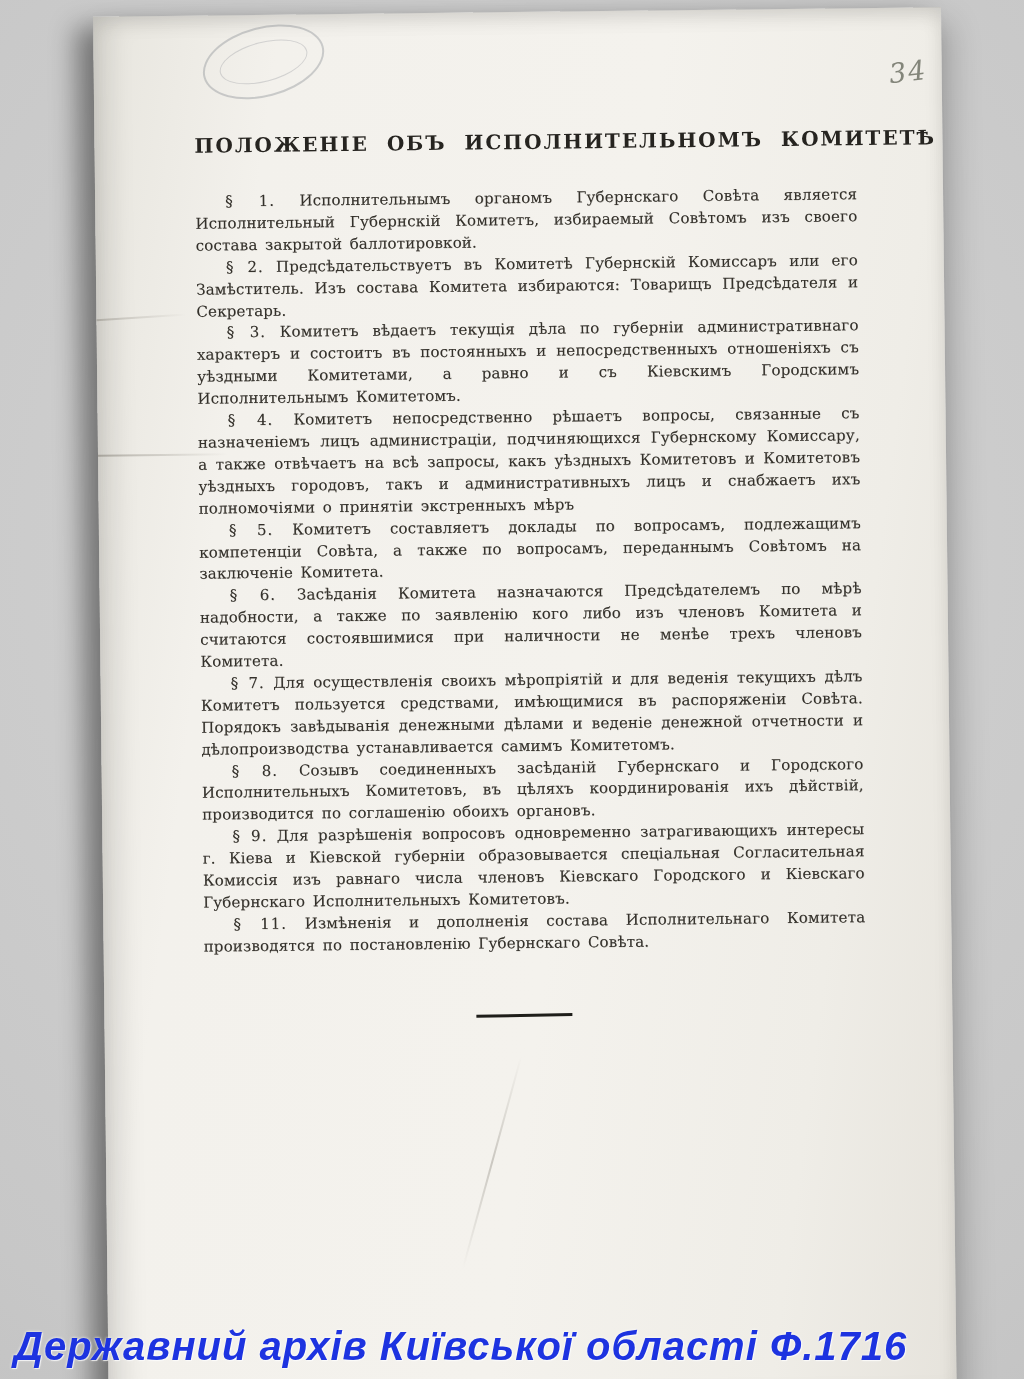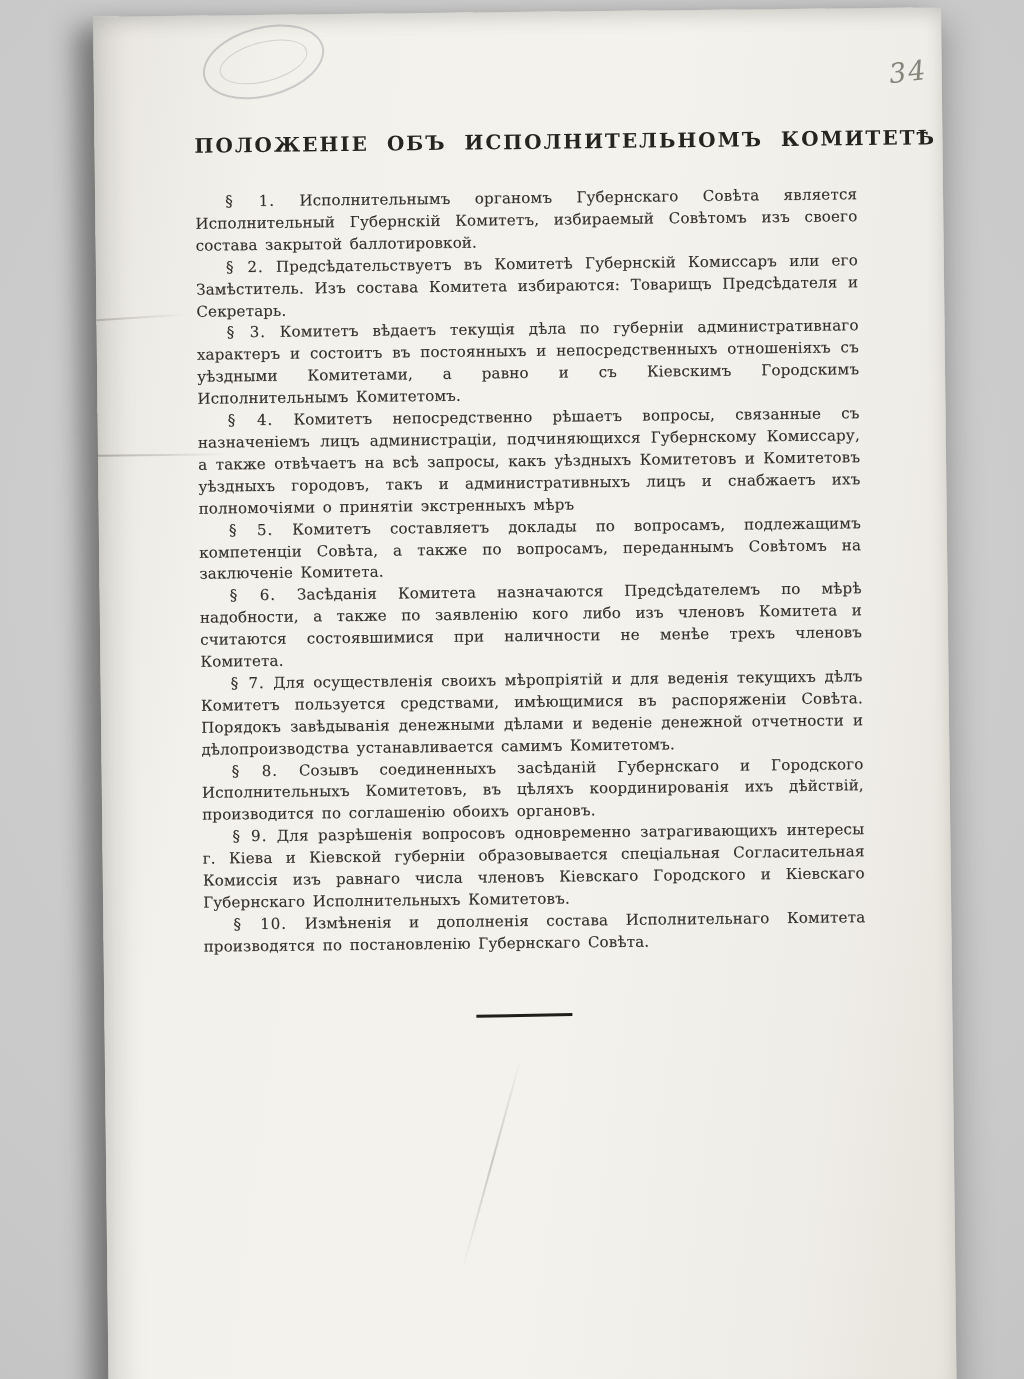--- a/index.html
+++ b/index.html
@@ -79,22 +79,23 @@
     <div class="body-text">
       <p><span class="pnum">§ 1.</span> <span>Исполнительнымъ органомъ Губернскаго Совѣта является Исполнительный Губернскій Комитетъ, избираемый Совѣтомъ изъ своего состава закрытой баллотировкой.</span></p>
       <p><span class="pnum">§ 2.</span> <span>Предсѣдательствуетъ въ Комитетѣ Губернскій Комиссаръ или его Замѣститель. Изъ состава Комитета избираются: Товарищъ Предсѣдателя и Секретарь.</span></p>
       <p><span class="pnum">§ 3.</span> <span>Комитетъ вѣдаетъ текущія дѣла по губерніи административнаго характеръ и состоитъ въ постоянныхъ и непосредственныхъ отношеніяхъ съ уѣздными Комитетами, а равно и съ Кіевскимъ Городскимъ Исполнительнымъ Комитетомъ.</span></p>
       <p><span class="pnum">§ 4.</span> <span>Комитетъ непосредственно рѣшаетъ вопросы, связанные съ назначеніемъ лицъ администраціи, подчиняющихся Губернскому Комиссару, а также отвѣчаетъ на всѣ запросы, какъ уѣздныхъ Комитетовъ и Комитетовъ уѣздныхъ городовъ, такъ и административныхъ лицъ и снабжаетъ ихъ полномочіями о принятіи экстренныхъ мѣръ</span></p>
       <p><span class="pnum">§ 5.</span> <span>Комитетъ составляетъ доклады по вопросамъ, подлежащимъ компетенціи Совѣта, а также по вопросамъ, переданнымъ Совѣтомъ на заключеніе Комитета.</span></p>
       <p><span class="pnum">§ 6.</span> <span>Засѣданія Комитета назначаются Предсѣдателемъ по мѣрѣ надобности, а также по заявленію кого либо изъ членовъ Комитета и считаются состоявшимися при наличности не менѣе трехъ членовъ Комитета.</span></p>
       <p><span class="pnum">§ 7.</span> <span>Для осуществленія своихъ мѣропріятій и для веденія текущихъ дѣлъ Комитетъ пользуется средствами, имѣющимися въ распоряженіи Совѣта. Порядокъ завѣдыванія денежными дѣлами и веденіе денежной отчетности и дѣлопроизводства устанавливается самимъ Комитетомъ.</span></p>
       <p><span class="pnum">§ 8.</span> <span>Созывъ соединенныхъ засѣданій Губернскаго и Городского Исполнительныхъ Комитетовъ, въ цѣляхъ координированія ихъ дѣйствій, производится по соглашенію обоихъ органовъ.</span></p>
       <p><span class="pnum">§ 9.</span> <span>Для разрѣшенія вопросовъ одновременно затрагивающихъ интересы г. Кіева и Кіевской губерніи образовывается спеціальная Согласительная Комиссія изъ равнаго числа членовъ Кіевскаго Городского и Кіевскаго Губернскаго Исполнительныхъ Комитетовъ.</span></p>
-      <p><span class="pnum">§ 10.</span> <span>Измѣненія и дополненія состава Исполнительнаго Комитета производятся по постановленію Губернскаго Совѣта.</span></p>
+      <p><span class="pnum">§ 11.</span> <span>Измѣненія и дополненія состава Исполнительнаго Комитета производятся по постановленію Губернскаго Совѣта.</span></p>
     </div>
 
     <div class="rule"></div>
   </div>
 
   <div class="page-number">34</div>
 
+  <div class="caption">Державний архів Київської області Ф.1716</div>
 
 </div>
 
 </body></html>

